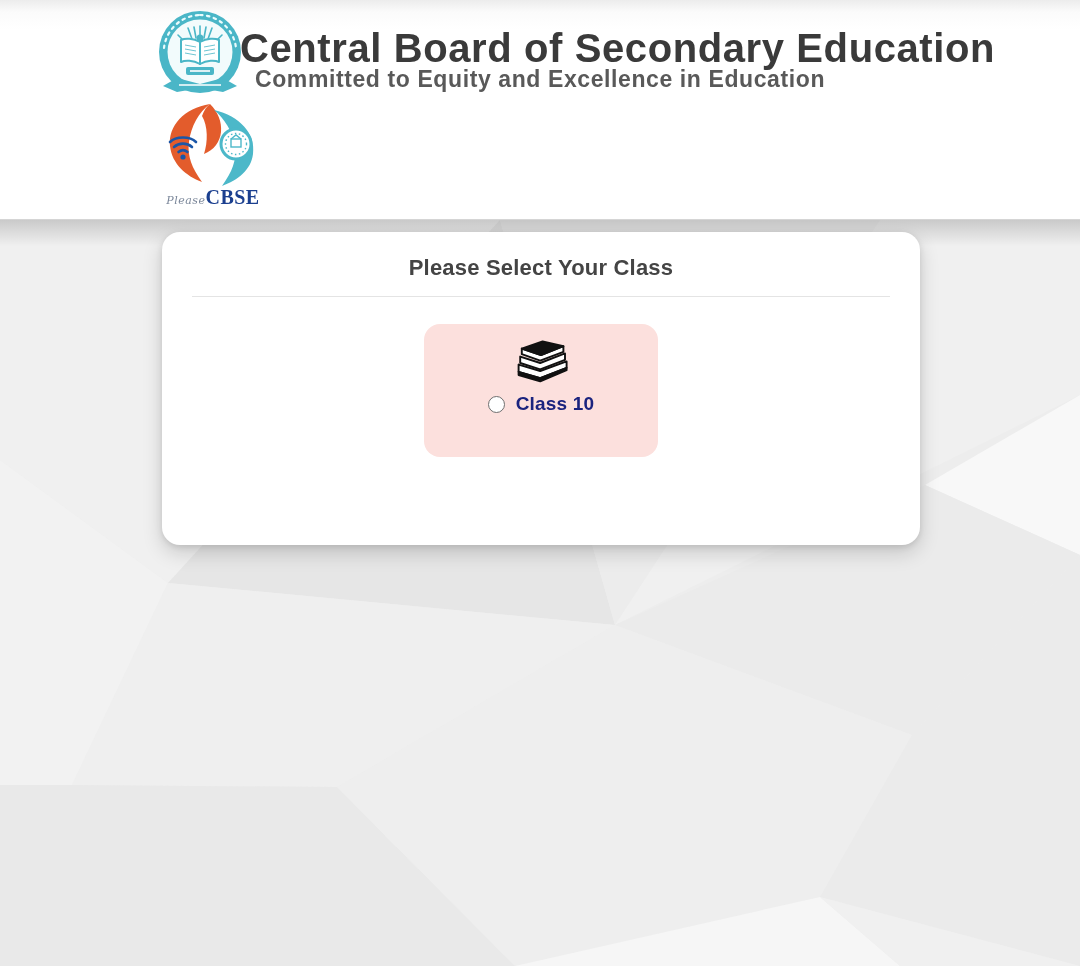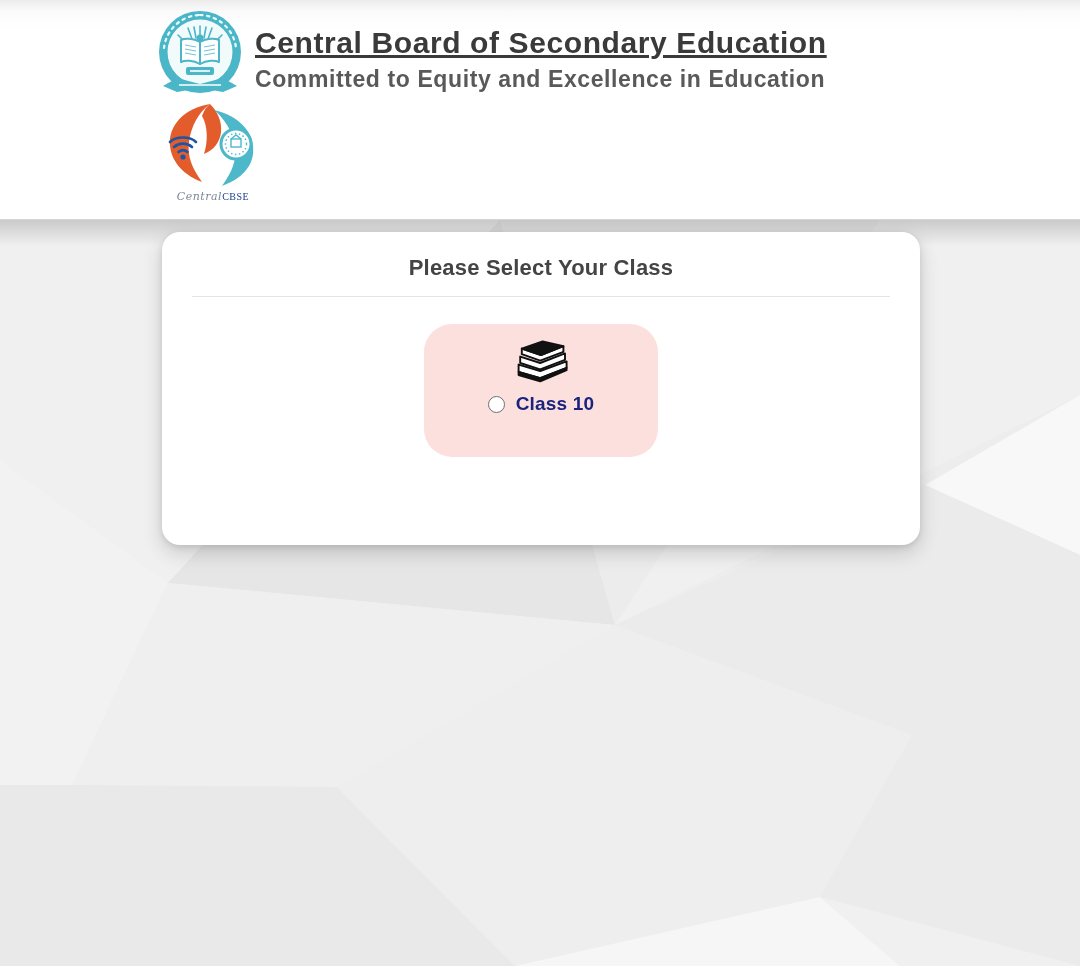--- a/index.html
+++ b/index.html
@@ -17,28 +17,27 @@
   .digital-logo { position:absolute; left:158px; top:102px; width:104px; height:86px; }
   .digital-wordmark {
     position:absolute; left:158px; top:186px; width:110px;
     text-align:center; white-space:nowrap;
   }
   .digital-word-script {
     font-family:"DejaVu Serif", serif; font-style:italic;
     font-size:11px; color:#7a8699; letter-spacing:0.5px;
   }
   .digital-word-bold {
-    font-family:"Liberation Serif", serif; font-weight:normal;
-    font-size:10px; color:#1b3f8f; letter-spacing:0.5px;
+    font-family:"Liberation Serif", serif; font-weight:bold;
+    font-size:20px; color:#1b3f8f; letter-spacing:0.5px;
   }
   .header-title {
-    position:absolute; left:255px; top:26px;
-    font-size:30px; font-weight:bold; color:#3a3a3a; letter-spacing:0.6px;
+    position:absolute; left:240px; top:26px;
+    font-size:40px; font-weight:bold; color:#3a3a3a; letter-spacing:0.6px;
     white-space:nowrap;
-    text-decoration:underline;
   }
   .header-subtitle {
     position:absolute; left:255px; top:66px;
     font-size:23px; font-weight:700; color:#595959; letter-spacing:0.6px;
     white-space:nowrap;
   }
 
   
   .main { position:relative; width:1080px; height:782px; }
   .bg-poly { position:absolute; left:0; top:0; width:1080px; height:746px; }
@@ -53,21 +52,21 @@
     padding-top:23px; text-align:center;
     font-size:22px; font-weight:600; color:#444444; letter-spacing:0.2px;
   }
   .card-divider {
     margin:15px 30px 0 30px; border:0; border-top:1px solid #e4e4e4; height:0;
   }
   .options-row {
     display:flex; justify-content:center; gap:31px; margin-top:27px;
   }
   .option-card {
-    width:234px; height:133px; background:#fce0dd; border-radius:28px;
+    width:234px; height:133px; background:#fce0dd; border-radius:16px;
     display:flex; flex-direction:column; align-items:center;
     cursor:pointer;
     text-align:center;
   }
   .books { width:56px; height:50px; margin-top:14px; }
   .option-select { display:flex; align-items:center; margin-top:5px; }
   .radio {
     width:17px; height:17px; border-radius:50%;
     background:#ffffff; border:1.6px solid #6f6f6f; margin-right:11px;
     display:inline-block;
@@ -135,21 +134,21 @@
     </g>
     <circle cx="25" cy="55" r="2.6" fill="#1a56a8"></circle>
 
     <circle cx="78" cy="42" r="15" fill="#ffffff" stroke="#4cb8c9" stroke-width="3"></circle>
     <circle cx="78" cy="42" r="10.5" fill="#ffffff" stroke="#4cb8c9" stroke-width="1.4" stroke-dasharray="1.5 2.5"></circle>
     <rect x="73" y="37" width="10" height="8" fill="none" stroke="#4cb8c9" stroke-width="1.4"></rect>
     <path d="M73 37 L78 33 L83 37" fill="none" stroke="#4cb8c9" stroke-width="1.4"></path>
   </svg>
 
   <div class="digital-wordmark">
-    <span class="digital-word-script">Central</span><span class="digital-word-bold">CBSE</span>
+    <span class="digital-word-script">Please</span><span class="digital-word-bold">CBSE</span>
   </div>
 
   <div class="header-title">Central Board of Secondary Education</div>
   <div class="header-subtitle">Committed to Equity and Excellence in Education</div>
 </div>
 
 <div class="main">
 
   <svg class="bg-poly" viewBox="0 0 1080 746" preserveAspectRatio="none">
     <defs>

